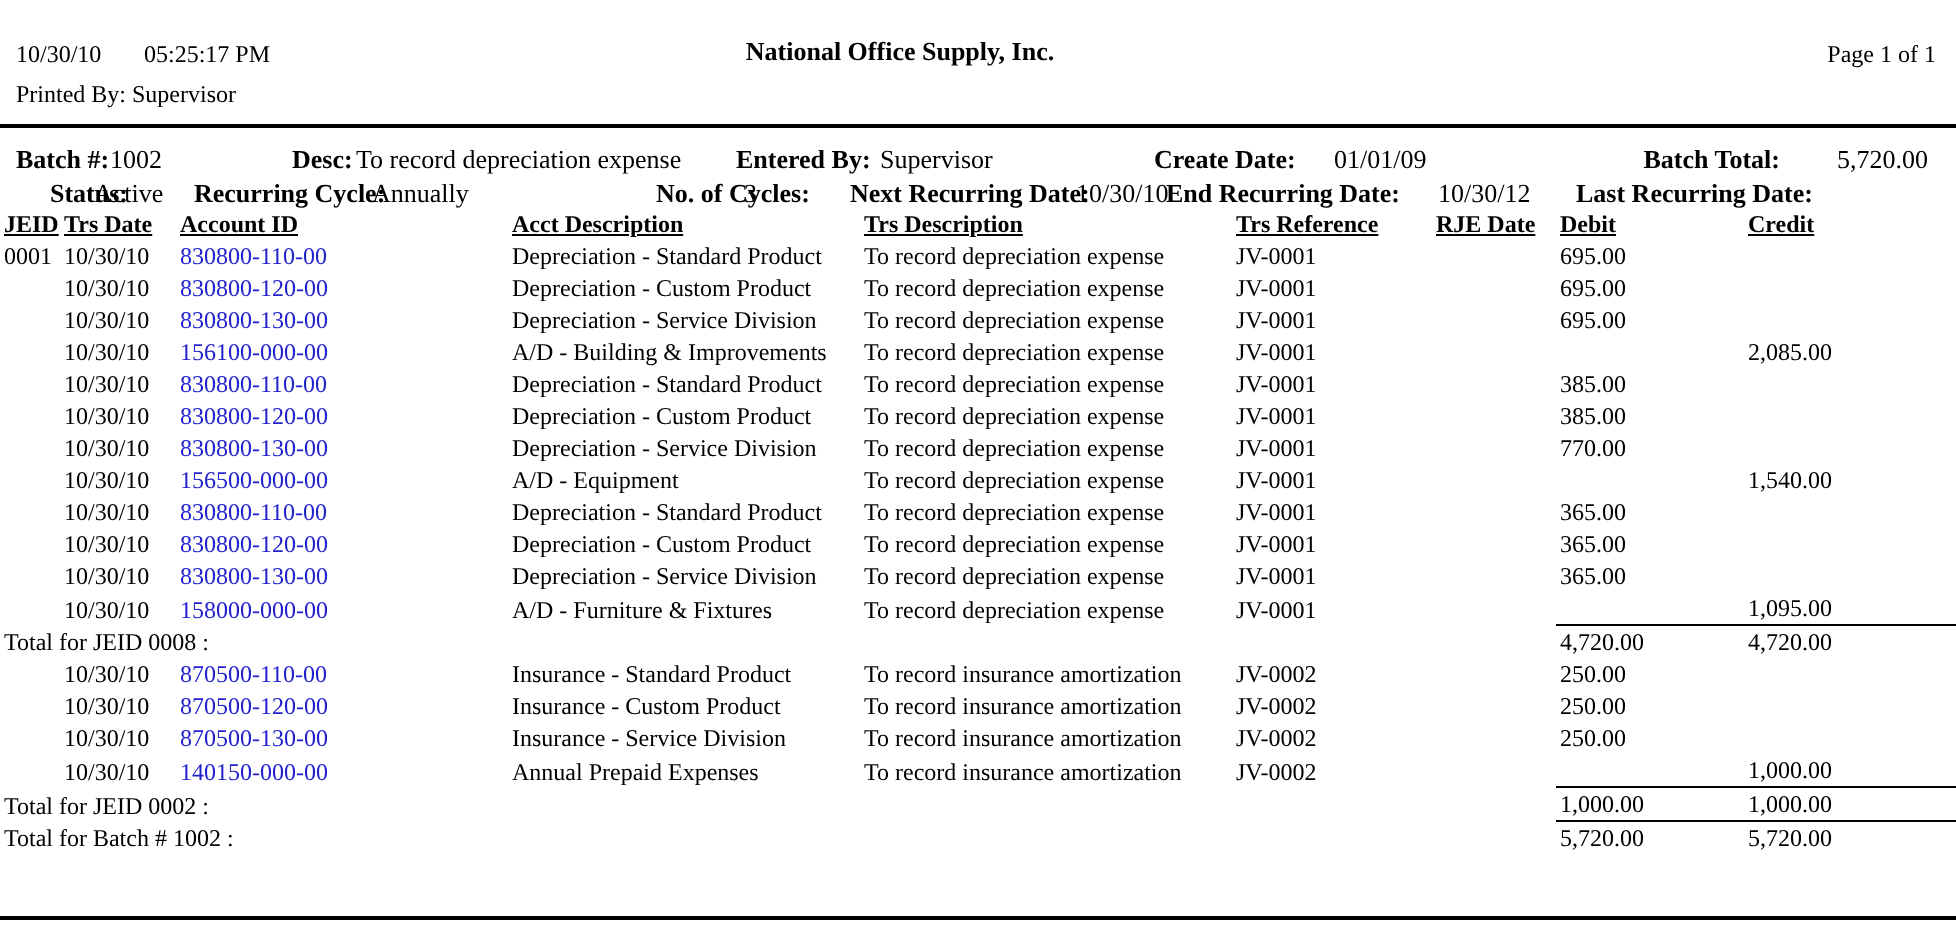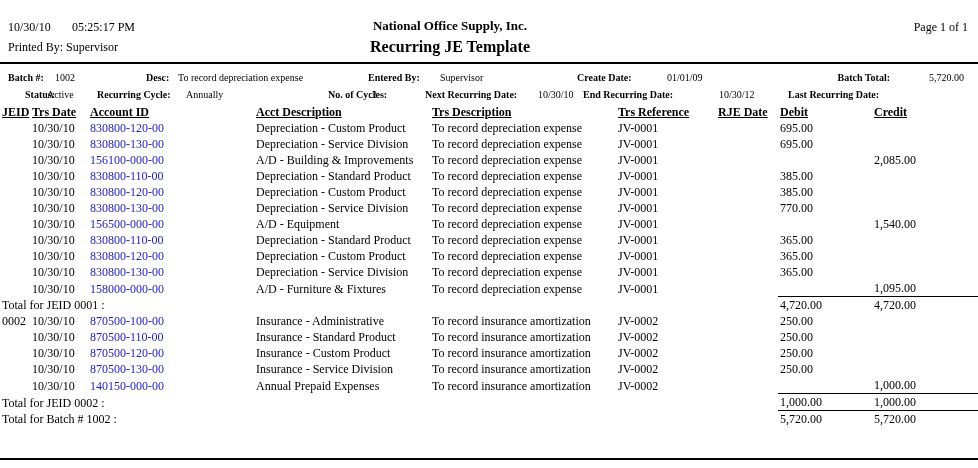--- a/index.html
+++ b/index.html
@@ -17,21 +17,21 @@
   .hdr-date    { top: 20px; left: 8px; }
   .hdr-time    { top: 20px; left: 72px; }
   .hdr-company { top: 18px; font-size: 13px; font-weight: bold; }
   .hdr-page    { top: 20px; right: 10px; }
   .hdr-printed { top: 40px; left: 8px; }
   .hdr-title   { top: 38px; font-size: 16px; font-weight: bold; }
   .hdr-rule    { top: 62px; left: 0; width: 978px; border-top: 2px solid #000; height: 0; }
   .bottom-rule { top: 458px; left: 0; width: 978px; border-top: 2px solid #000; height: 0; }
 
   
-  .bi { font-size: 10px; text-align: center; }
+  .bi { font-size: 13px; text-align: center; }
   .biA { top: 72px; }
   .biB { top: 89px; }
   .p-batch-lbl   { left: 8px; }   .p-batch-val   { left: 55px; }
   .p-desc-lbl    { left: 146px; } .p-desc-val    { left: 178px; }
   .p-entered-lbl { left: 368px; } .p-entered-val { left: 440px; }
   .p-create-lbl  { left: 577px; } .p-create-val  { left: 650px; margin-left: 17px; }
   .p-btotal-lbl  { right: 88px;} .p-btotal-val  { right: 14px; }
   .p-status-lbl  { left: 25px; }   .p-status-val  { left: 47px; }
   .p-cycle-lbl   { left: 97px; }  .p-cycle-val   { left: 186px; }
   .p-ncyc-lbl    { left: 296px; margin-left: 32px; } .p-ncyc-val    { left: 372px; }
@@ -63,21 +63,20 @@
 </head>
 <body>
 
 <div class="page">
 
   <span class="abs hdr-date">10/30/10</span>
   <span class="abs hdr-time">05:25:17 PM</span>
   <div class="abs center hdr-company">National Office Supply, Inc.</div>
   <span class="abs hdr-page">Page 1 of 1</span>
   <span class="abs hdr-printed">Printed By: Supervisor</span>
-  <div class="abs center hdr-title">Recurring JE Template</div>
   <div class="abs hdr-rule"></div>
 
   <span class="abs bi biA b p-batch-lbl">Batch #:</span>
   <span class="abs bi biA p-batch-val">1002</span>
   <span class="abs bi biA b p-desc-lbl">Desc:</span>
   <span class="abs bi biA p-desc-val">To record depreciation expense</span>
   <span class="abs bi biA b p-entered-lbl">Entered By:</span>
   <span class="abs bi biA p-entered-val">Supervisor</span>
   <span class="abs bi biA b p-create-lbl">Create Date:</span>
   <span class="abs bi biA p-create-val">01/01/09</span>
@@ -117,20 +116,31 @@
         <th><span class="colhead">Acct Description</span></th>
         <th><span class="colhead">Trs Description</span></th>
         <th><span class="colhead">Trs Reference</span></th>
         <th><span class="colhead">RJE Date</span></th>
         <th class="amount"><span class="colhead">Debit</span></th>
         <th class="amount credit-pad"><span class="colhead">Credit</span></th>
       </tr>
     </thead>
     <tbody>
         <tr>
+          <td class="jeid">0001</td>
+          <td>10/30/10</td>
+          <td class="acct-link">830800-110-00</td>
+          <td>Depreciation - Standard Product</td>
+          <td>To record depreciation expense</td>
+          <td>JV-0001</td>
+          <td></td>
+          <td class="amount">695.00</td>
+          <td class="amount credit-pad"></td>
+        </tr>
+        <tr>
           <td class="jeid"></td>
           <td>10/30/10</td>
           <td class="acct-link">830800-120-00</td>
           <td>Depreciation - Custom Product</td>
           <td>To record depreciation expense</td>
           <td>JV-0001</td>
           <td></td>
           <td class="amount">695.00</td>
           <td class="amount credit-pad"></td>
         </tr>
@@ -238,34 +248,23 @@
           <td>10/30/10</td>
           <td class="acct-link">158000-000-00</td>
           <td>A/D - Furniture &amp; Fixtures</td>
           <td>To record depreciation expense</td>
           <td>JV-0001</td>
           <td></td>
           <td class="amount"></td>
           <td class="amount credit-pad">1,095.00</td>
         </tr>
         <tr>
-          <td colspan="7" class="total-label">Total for JEID 0001 :</td>
+          <td colspan="7" class="total-label">Total for JEID 0008 :</td>
           <td class="amount total-amt">4,720.00</td>
           <td class="amount total-amt credit-pad">4,720.00</td>
-        </tr>
-        <tr>
-          <td class="jeid">0002</td>
-          <td>10/30/10</td>
-          <td class="acct-link">870500-100-00</td>
-          <td>Insurance - Administrative</td>
-          <td>To record insurance amortization</td>
-          <td>JV-0002</td>
-          <td></td>
-          <td class="amount">250.00</td>
-          <td class="amount credit-pad"></td>
         </tr>
         <tr>
           <td class="jeid"></td>
           <td>10/30/10</td>
           <td class="acct-link">870500-110-00</td>
           <td>Insurance - Standard Product</td>
           <td>To record insurance amortization</td>
           <td>JV-0002</td>
           <td></td>
           <td class="amount">250.00</td>

